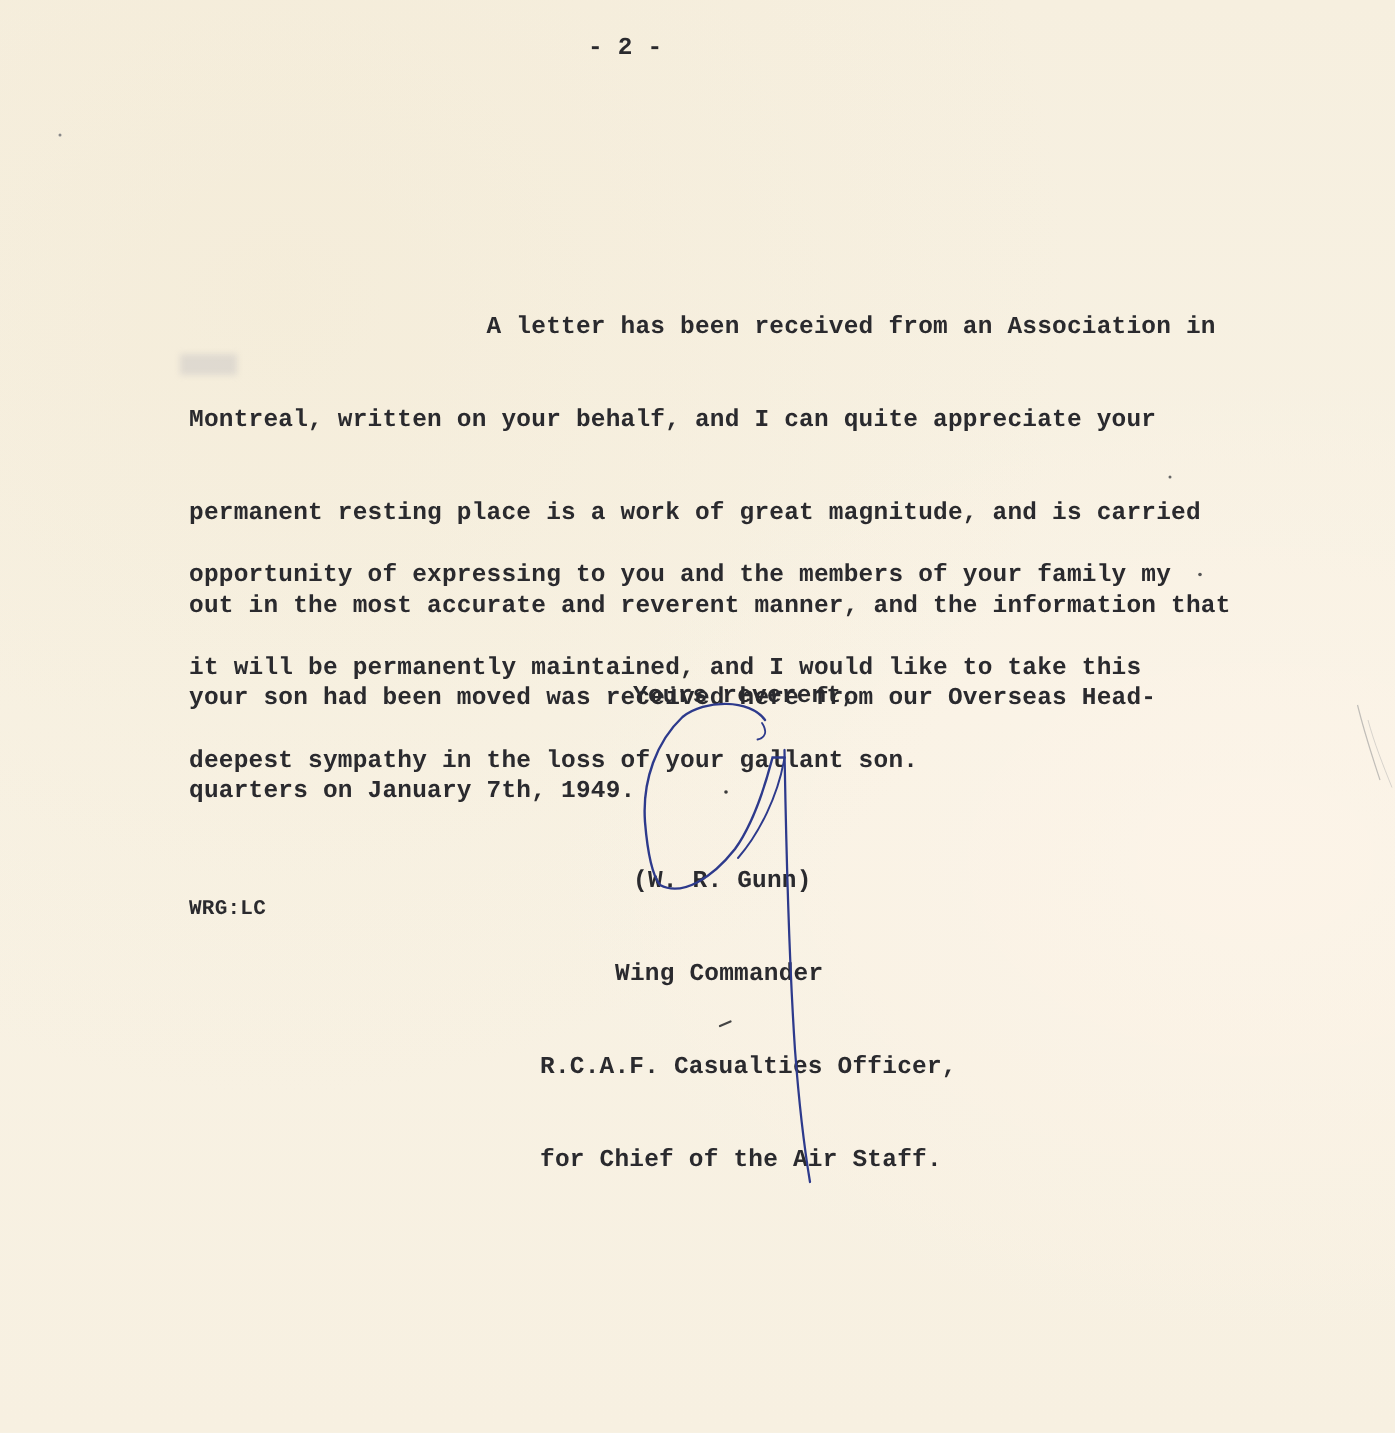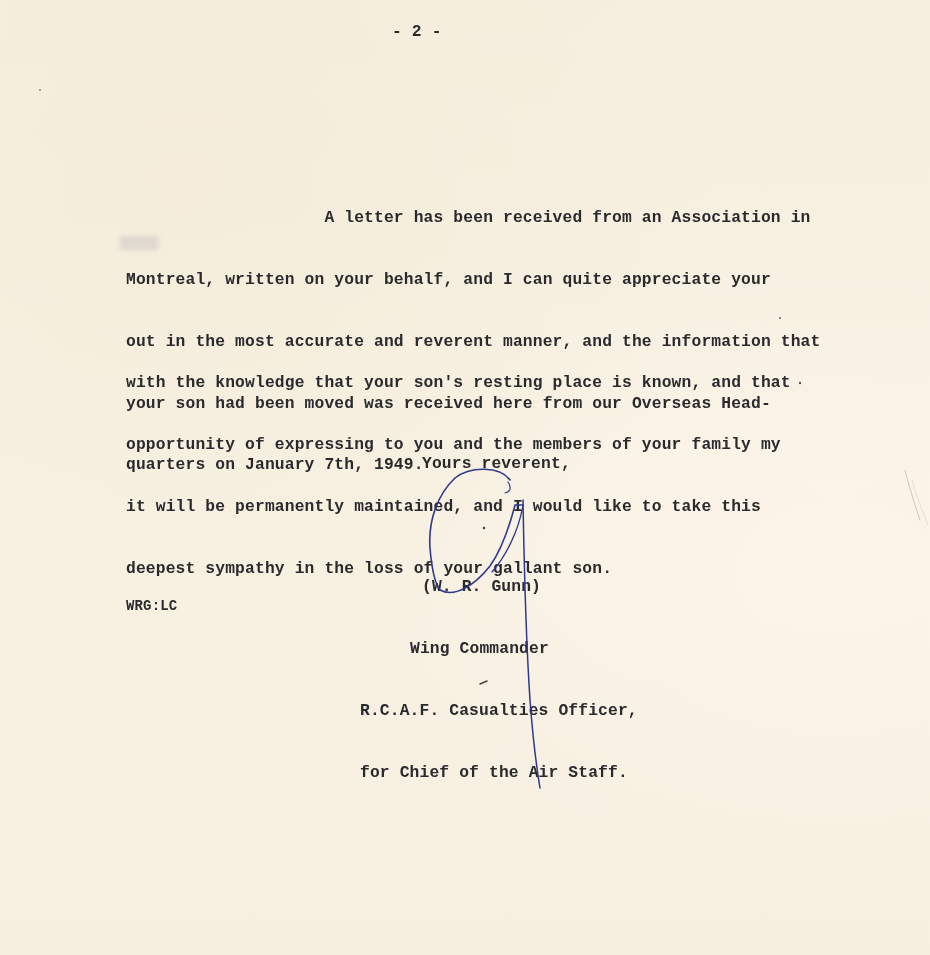--- a/index.html
+++ b/index.html
@@ -68,27 +68,27 @@
 <body>
 
 <div class="paper"></div>
 <div class="smudge"></div>
 
 <div class="page-number typed">- 2 -</div>
 
 <div class="typed para1">
   <span class="line">                    A letter has been received from an Association in</span>
   <span class="line">Montreal, written on your behalf, and I can quite appreciate your</span>
+  <span class="line">permanent resting place is a work of great magnitude, and is carried</span>
   <span class="line">out in the most accurate and reverent manner, and the information that</span>
   <span class="line">your son had been moved was received here from our Overseas Head-</span>
   <span class="line">quarters on January 7th, 1949.</span>
 </div>
 
 <div class="typed para2">
-  <span class="line">with the knowledge that your son's resting place is known, and that</span>
   <span class="line">opportunity of expressing to you and the members of your family my</span>
   <span class="line">it will be permanently maintained, and I would like to take this</span>
   <span class="line">deepest sympathy in the loss of your gallant son.</span>
 </div>
 
 <div class="typed closing">Yours reverent,</div>
 
 <div class="typed sig-block">
   <span class="line sig-line-1">(W. R. Gunn)</span>
   <span class="line sig-line-2">Wing Commander</span>

